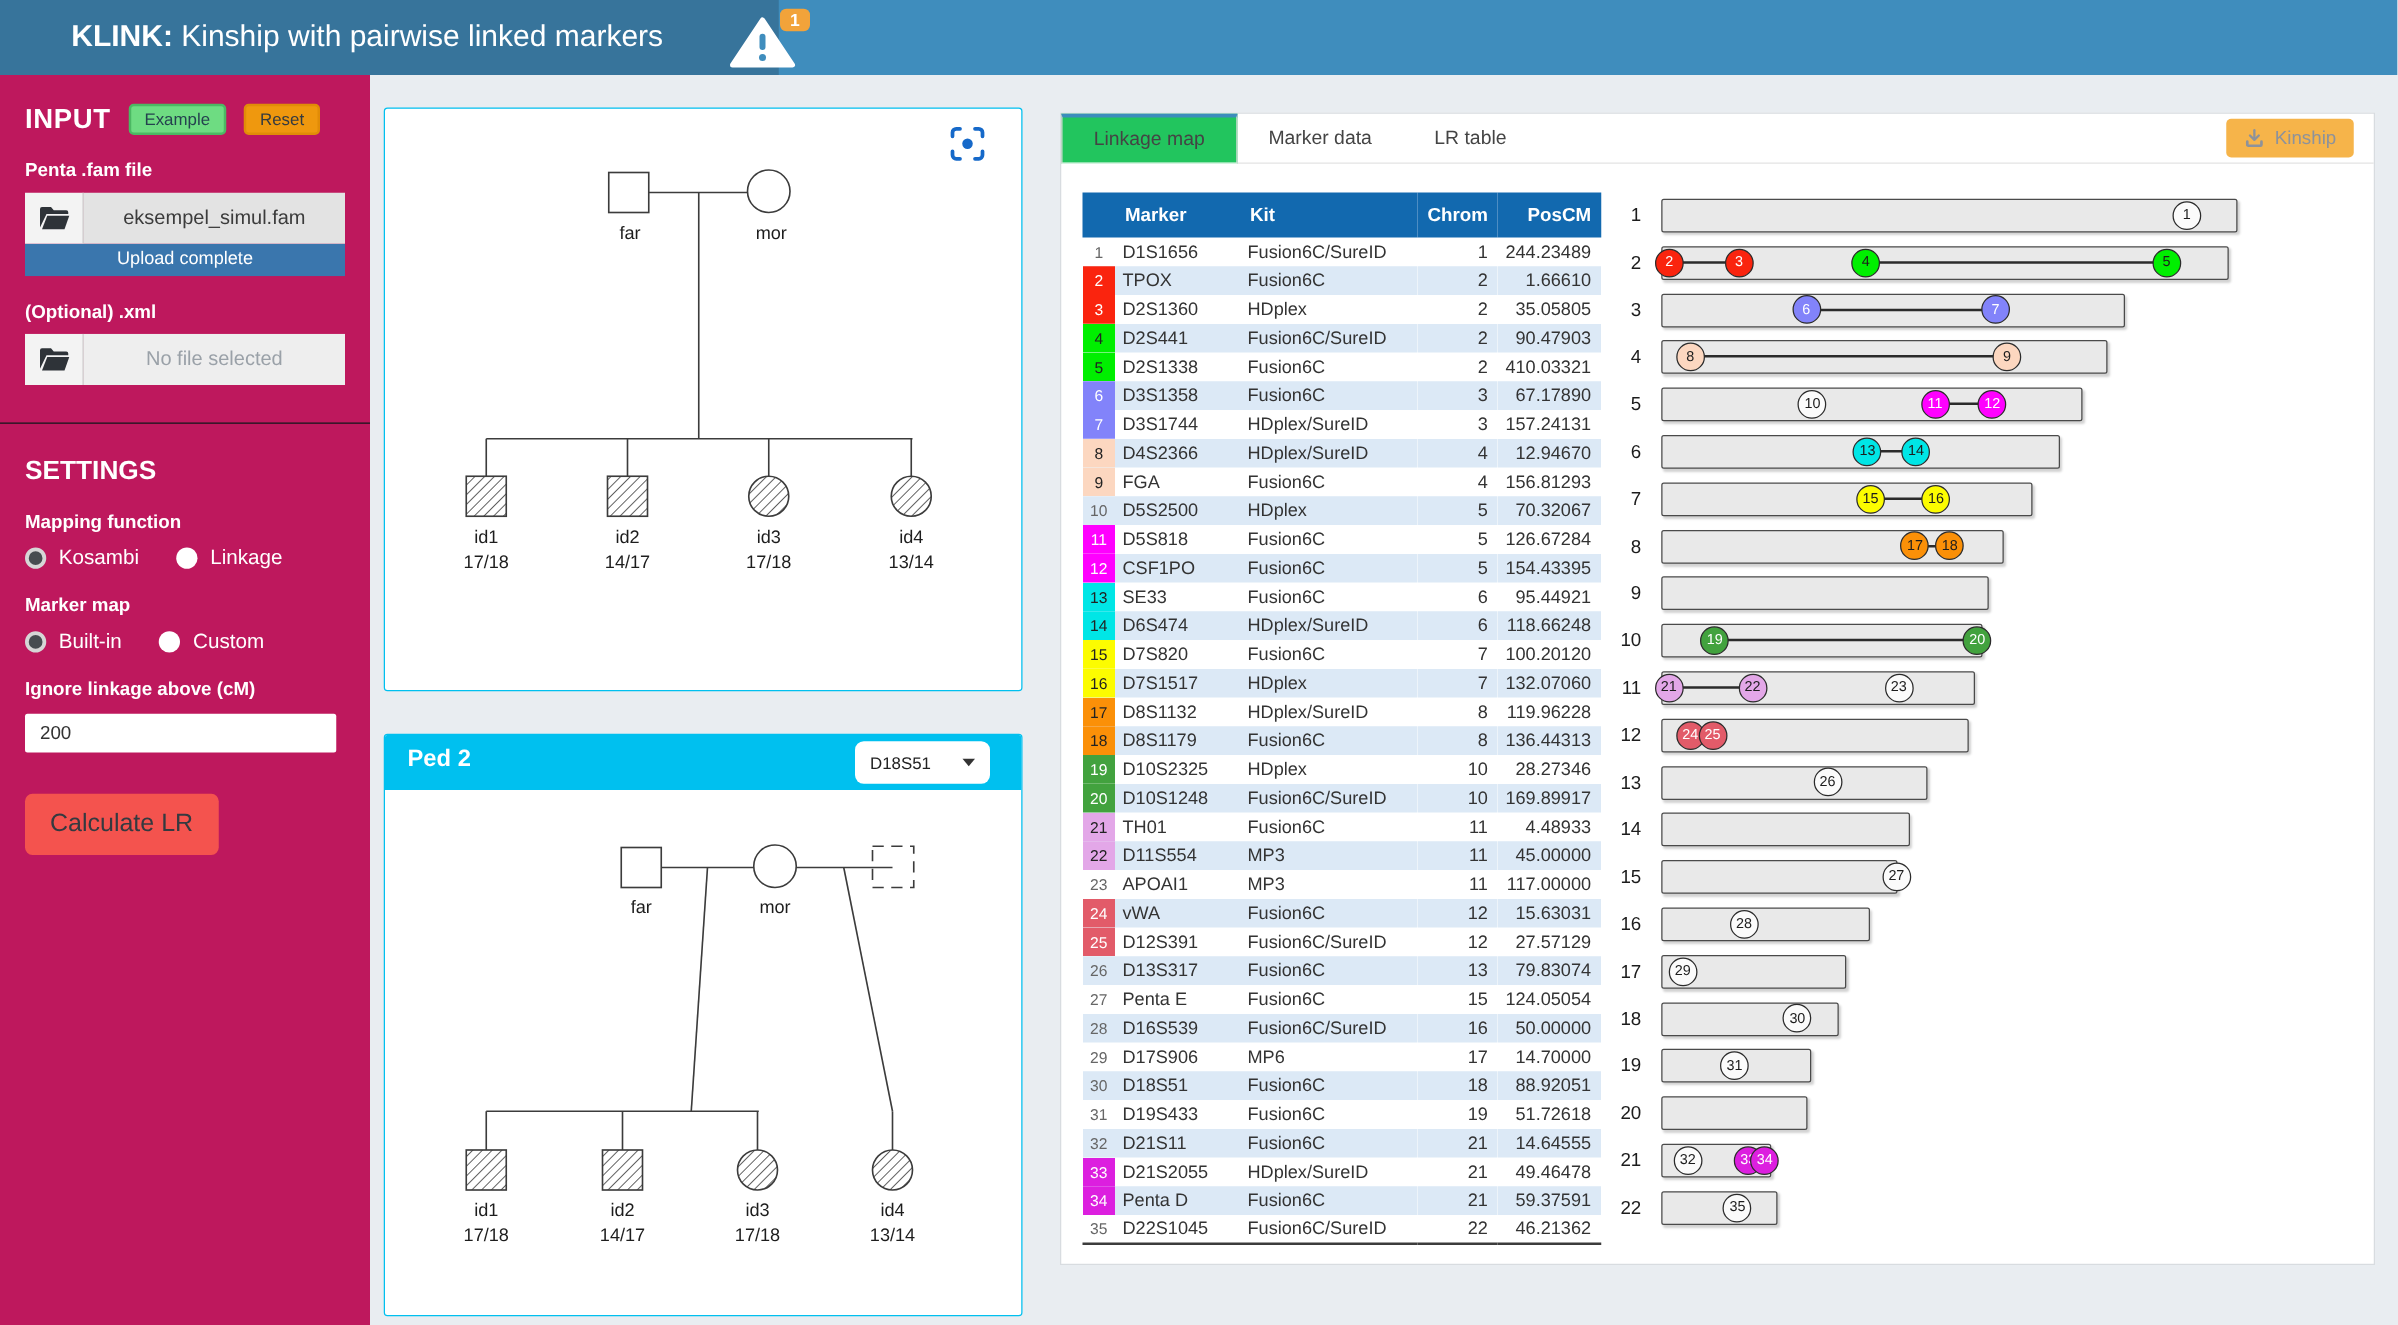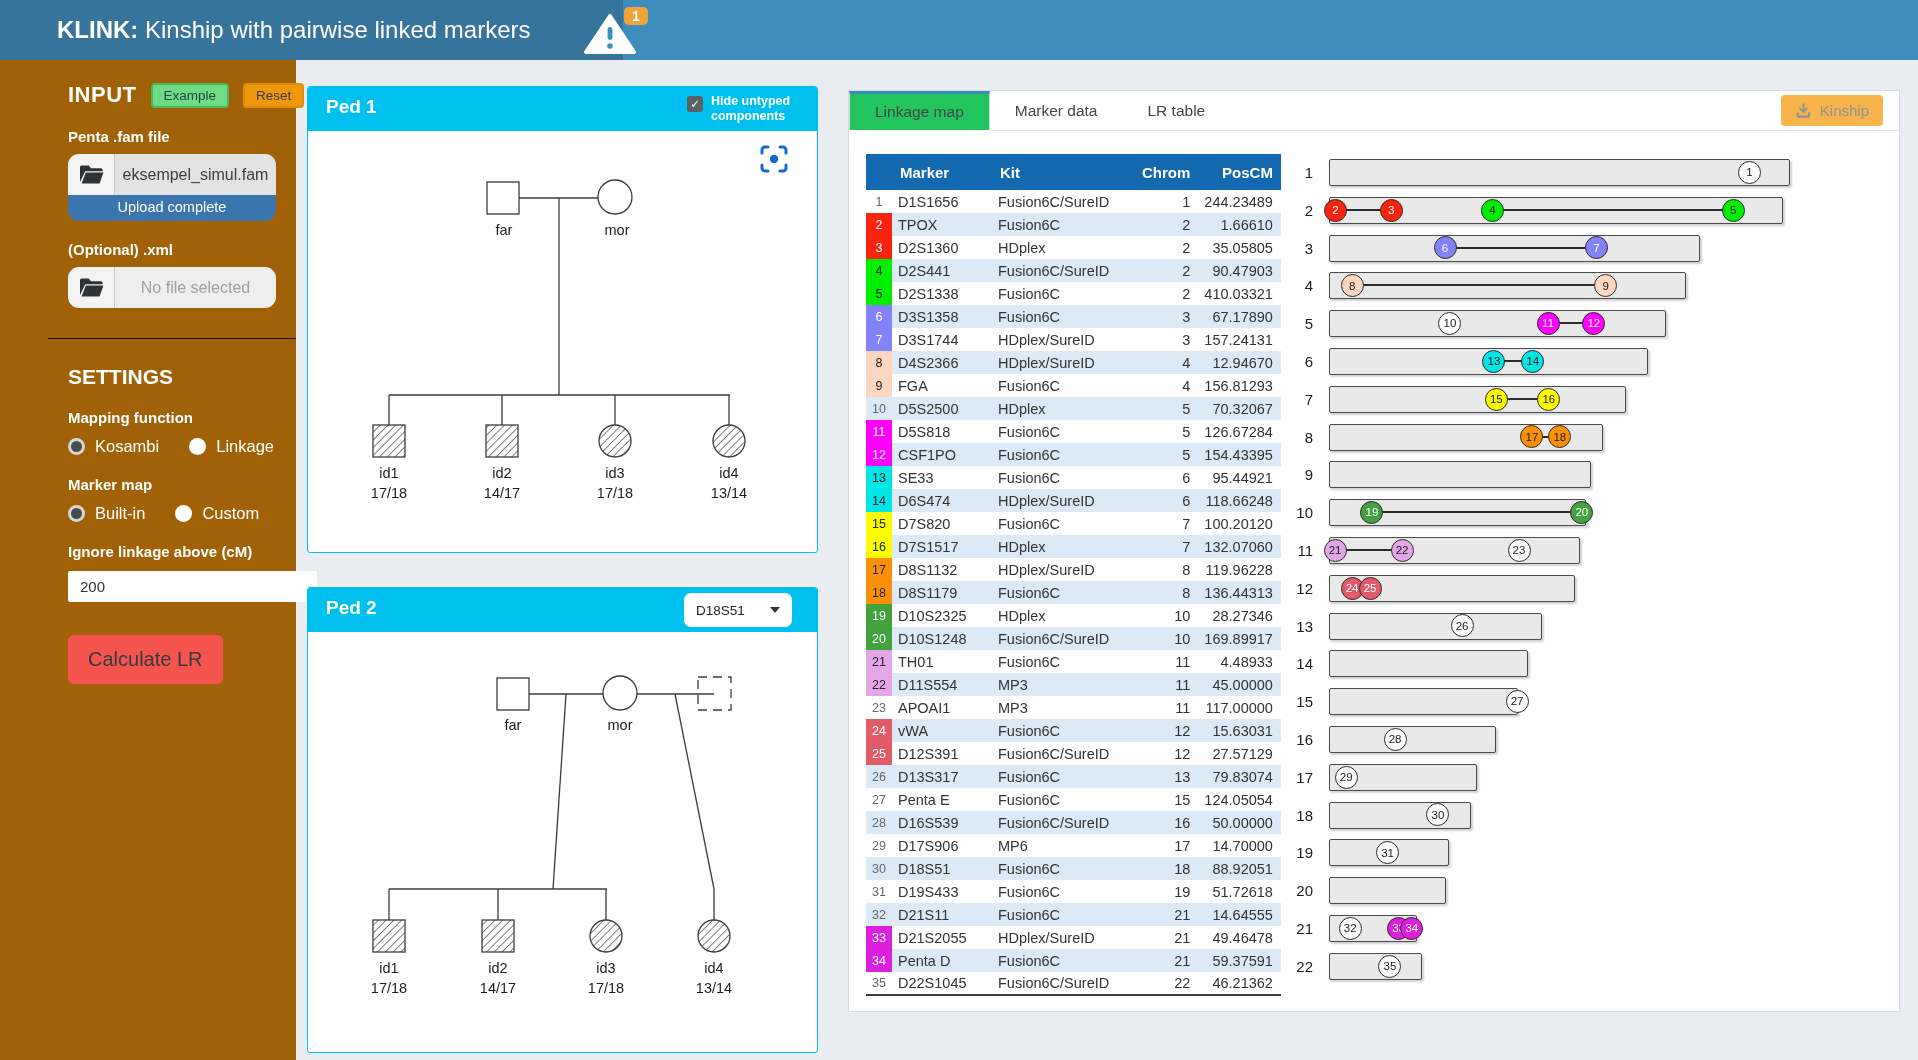--- a/index.html
+++ b/index.html
@@ -8,28 +8,28 @@
 
   
   .app-header { position:absolute; left:0; top:0; width:1918px; height:60px; background:#3f8dbd; }
   .brand-block { position:absolute; left:0; top:0; width:623px; height:60px; background:#37749b; }
   .brand { position:absolute; left:57px; top:0; line-height:60px; color:#fff; font-size:24px; white-space:nowrap; }
   .brand b { font-weight:bold; }
   .warn-wrap { position:absolute; left:583px; top:13px; width:80px; height:42px; }
   .warn-badge { position:absolute; left:41px; top:-6px; background:#f2a33a; color:#fff; font-size:14px; font-weight:bold; padding:1px 8px; border-radius:5px; }
 
   
-  .sidebar { position:absolute; left:0; top:60px; width:296px; height:1000px; background:#a16207; color:#fff;padding-left:48px; }
+  .sidebar { position:absolute; left:0; top:60px; width:296px; height:1000px; background:#be185d; color:#fff; }
   .sb-pad { padding:22px 20px 0 20px; }
   .input-row { display:flex; align-items:center; gap:14px; }
   .input-title { font-size:22px; font-weight:bold; letter-spacing:.5px; flex:none; }
   .btn-example { background:#6edc82; border:2px solid #4cb863; color:#25424f; border-radius:4px; font-size:13.5px; padding:3px 11px; cursor:pointer; font-family:inherit; }
   .btn-reset { background:#ef980e; border:2px solid #e18c07; color:#343a40; border-radius:4px; font-size:13.5px; padding:3px 11px; cursor:pointer; font-family:inherit; }
   .sb-label { font-weight:bold; font-size:15px; margin:20px 0 9px 0; }
-  .file-widget { border-radius:11px; overflow:hidden; }
+  .file-widget { border-radius:0; overflow:hidden; }
   .file-group { display:flex; height:41px; }
   .folder-btn { width:47px; background:#f3f3f3; display:flex; align-items:center; justify-content:center; border-right:1px solid #c9c9c9; cursor:pointer; }
   .file-name { flex:1; background:#e3e3e3; color:#3c3c3c; display:flex; align-items:center; justify-content:center; font-size:16px; }
   .file-name.placeholder { background:#eeeeee; color:#9aa1a8; }
   .upload-status { background:#3a76ad; color:#fff; text-align:center; font-size:14.5px; padding:4px 0 6px 0; }
   .sb-divider { border-top:1px solid #10161a; margin:30px -20px 0 -20px; }
   .settings-title { font-size:21px; font-weight:bold; margin-top:26px; }
   .radio-row { display:flex; gap:30px; margin:11px 0 2px 0; font-size:16.5px; align-items:center; }
   .radio-opt { display:flex; align-items:center; cursor:pointer; }
   .radio { width:17px; height:17px; border-radius:50%; margin-right:10px; flex:none; }
@@ -156,27 +156,20 @@
 
     <div class="sb-label">Ignore linkage above (cM)</div>
     <input class="linkage-input" value="200" style="">
 
     <br>
     <button class="calc-btn">Calculate LR</button>
   </div>
 </div>
 
 <div class="ped-card" id="ped1-card" style="top:86px; height:467px;">
-  <div class="ped-header">
-    <span class="ped-title">Ped 1</span>
-    <div class="hide-untyped">
-      <span class="checkbox">✓</span>
-      <span class="hide-label">Hide untyped components</span>
-    </div>
-  </div>
   <div class="ped-body">
     <svg class="pedigree" width="509" height="421" viewBox="0 0 509 421">
       <defs>
         <pattern id="h1" patternUnits="userSpaceOnUse" width="5.5" height="5.5" patternTransform="rotate(45)">
           <line x1="0" y1="0" x2="0" y2="5.5" stroke="#333" stroke-width="1.4"></line>
         </pattern>
       </defs>
       <line x1="211" y1="67" x2="290" y2="67"></line>
       <line x1="251" y1="67" x2="251" y2="264"></line>
       <line x1="81" y1="264" x2="422" y2="264"></line>

